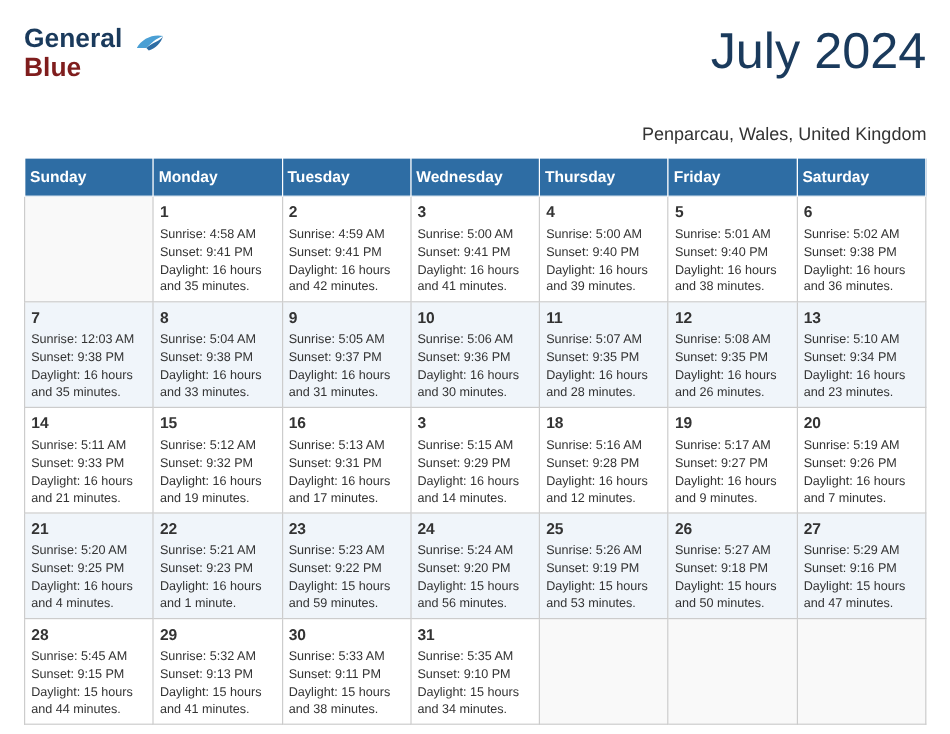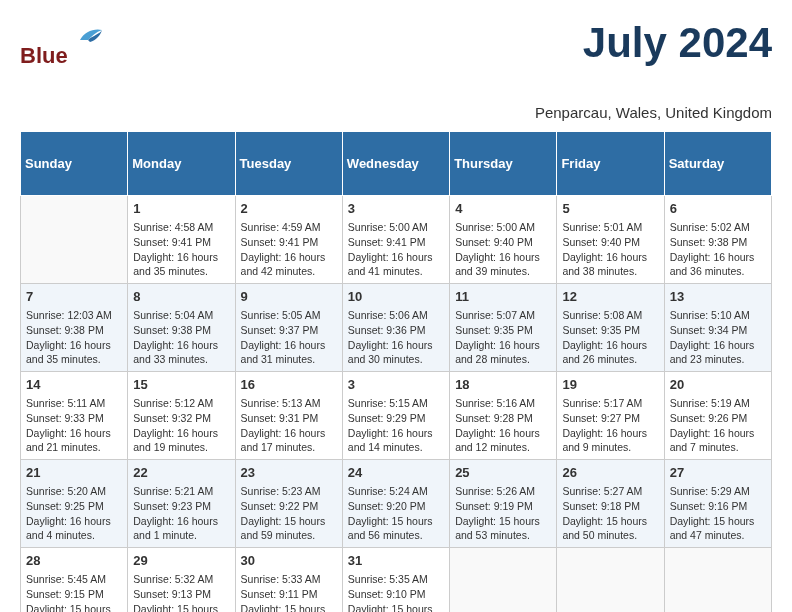--- a/index.html
+++ b/index.html
@@ -25,21 +25,21 @@
       text-align: right;
     }
     .calendar {
       width: 100%;
       border-collapse: collapse;
       font-size: 11px;
     }
     .calendar th {
       background: #2e6da4;
       color: #fff;
-      padding: 24px 4px;
+      padding: 8px 4px;
       text-align: left;
       font-size: 13px;
       font-weight: bold;
       border: 1px solid #fff;
     }
     .calendar td {
       border: 1px solid #ccc;
       vertical-align: top;
       padding: 4px 5px;
       width: calc(100% / 7);
@@ -65,33 +65,33 @@
       background: #f0f5fa !important;
     }
   </style>
 </head>
 <body>
 
 <div class="header-section">
   <div class="logo">
     <div style="display:flex; align-items:center;">
       <div style="font-size:22px; font-weight:bold; color:#1a3a5c; line-height:1.1;">
-        <br>
+        <span>General</span><br>
         <span style="color:#7f1d1d;">Blue</span>
       </div>
       <div style="margin-left:4px; margin-top:-10px;">
         <svg width="32" height="22" viewBox="0 0 32 22">
           <path d="M8 14 C12 6, 22 2, 30 4 C24 6, 20 10, 16 14 Z" fill="#4a9fd4"></path>
           <path d="M16 14 C20 10, 28 8, 30 4 C28 10, 24 14, 18 16 Z" fill="#2e6da4"></path>
         </svg>
       </div>
     </div>
   </div>
   <div class="title-section">
-    <div style="font-size:42px; font-weight:bold; color:#1a3a5c; line-height:1.1;">July 2024</div>
+    <div style="font-size:42px; font-weight:normal; color:#1a3a5c; line-height:1.1;">July 2024</div>
     <div style="font-size:15px; color:#333;margin-top:38px;">Penparcau, Wales, United Kingdom</div>
   </div>
 </div>
 
 <table class="calendar">
   <thead>
     <tr>
     <th>Sunday</th>
         <th>Monday</th>
         <th>Tuesday</th>

